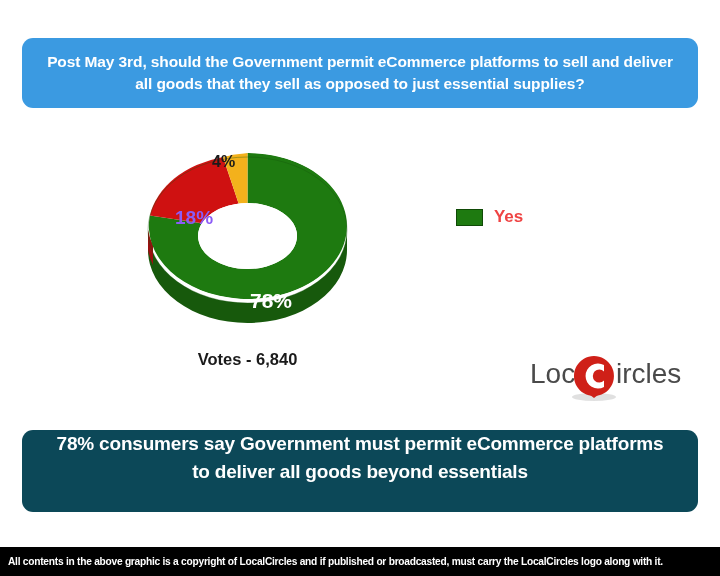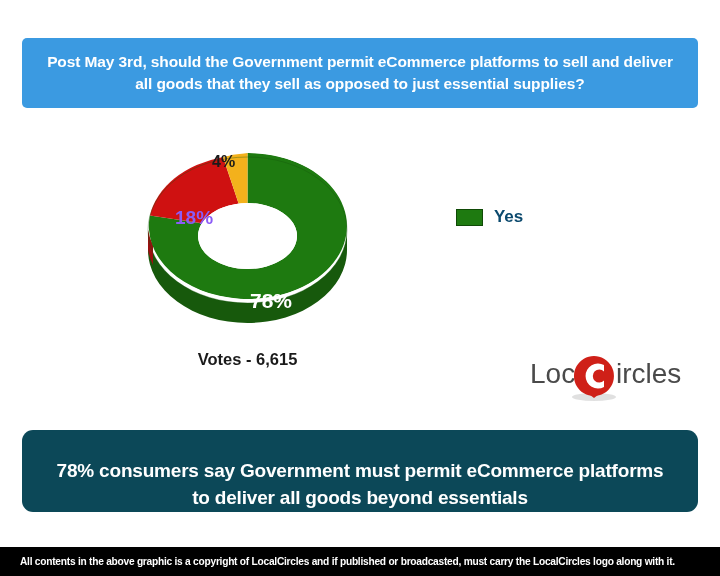--- a/index.html
+++ b/index.html
@@ -18,21 +18,21 @@
 
   
   #question-banner {
     position: absolute;
     left: 22px;
     top: 38px;
     width: 676px;
     height: 70px;
     box-sizing: border-box;
     background: #3b9ae1;
-    border-radius: 5px;
+    border-radius: 11px;
     display: flex;
     align-items: center;
     justify-content: center;
     padding: 0 22px;
   }
   #question-banner .q-text {
     color: #ffffff;
     font-size: 15.5px;
     font-weight: bold;
     line-height: 1.45;
@@ -111,21 +111,21 @@
   .legend-swatch {
     width: 25px;
     height: 15px;
     display: inline-block;
     flex: 0 0 auto;
   }
   .legend-label {
     margin-left: 11px;
     font-size: 17px;
     font-weight: bold;
-    color: #0c4a6e;
+    color: #ef4444;
     letter-spacing: -0.1px;
   }
 
   
   #logo {
     position: absolute;
     left: 530px;
     top: 232px;
     width: 165px;
     height: 50px;
@@ -136,21 +136,21 @@
   #conclusion-banner {
     position: absolute;
     left: 22px;
     top: 430px;
     width: 676px;
     height: 82px;
     box-sizing: border-box;
     background: #0c4858;
     border-radius: 11px;
     display: flex;
-    align-items: flex-end;
+    align-items: flex-start;
     justify-content: center;
     padding: 0 28px;
   }
   #conclusion-banner .c-text {
     color: #ffffff;
     font-size: 19px;
     font-weight: bold;
     line-height: 1.45;
     text-align: center;
     letter-spacing: -0.2px;
@@ -159,21 +159,21 @@
   
   #copyright-strip {
     position: absolute;
     left: 0;
     top: 547px;
     width: 720px;
     height: 29px;
     background: #000000;
     display: flex;
     align-items: center;
-    padding-left: 20px;
+    padding-left: 8px;
     box-sizing: border-box;
   }
   #copyright-strip .cp-text {
     color: #ffffff;
     font-size: 10.2px;
     font-weight: bold;
     letter-spacing: -0.25px;
     white-space: nowrap;
   }
 </style>
@@ -216,21 +216,21 @@
       <ellipse cx="107.5" cy="85" rx="99.5" ry="73" fill="none" stroke="#15540b" stroke-width="1" opacity="0.35"></ellipse>
 
       <ellipse cx="107.5" cy="91" rx="49.5" ry="33" fill="#ffffff"></ellipse>
     </svg>
 
     <span class="slice-label" id="label-yes">78%</span>
     <span class="slice-label" id="label-no">18%</span>
     <span class="slice-label" id="label-cantsay">4%</span>
   </div>
 
-  <div id="votes-text">Votes - 6,615</div>
+  <div id="votes-text">Votes - 6,840</div>
 
   <div id="legend">
     <div class="legend-row">
       <span class="legend-swatch" style="background:#1e7a10;border:1px solid #0f4a06;"></span>
       <span class="legend-label">Yes</span>
     </div>
   </div>
 
   <div id="logo">
     <svg width="165" height="50" viewBox="0 0 165 50">

